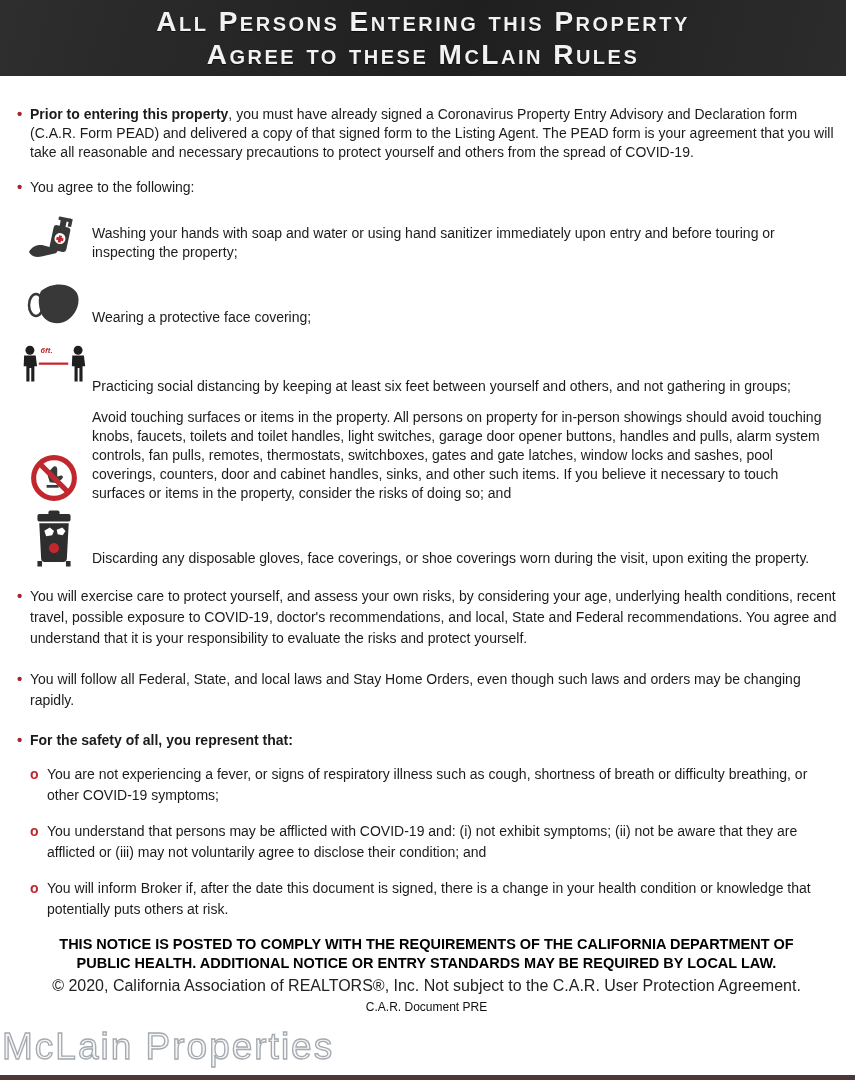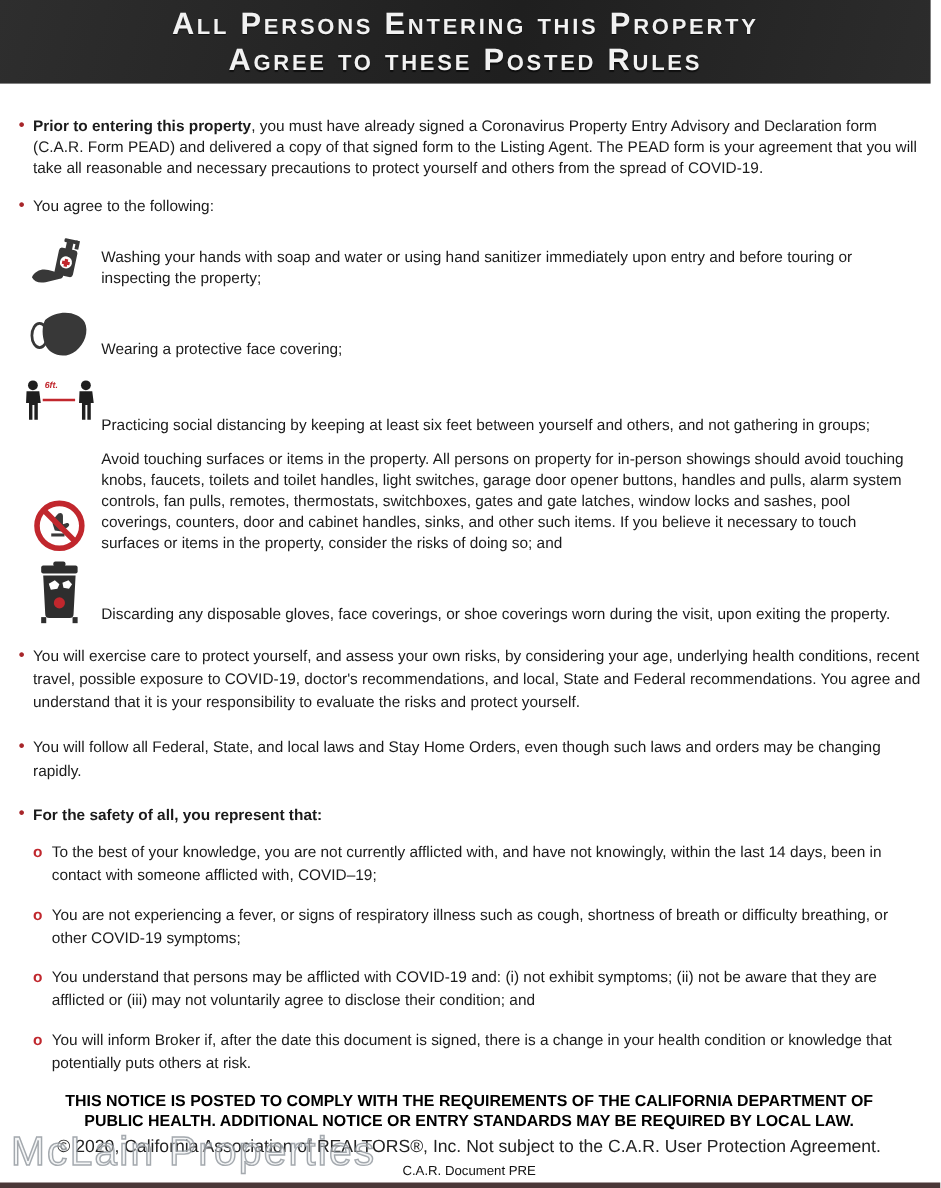--- a/index.html
+++ b/index.html
@@ -58,34 +58,34 @@
     color:#c0272d;font-weight:700;font-size:14px;
   }
   
   .footer{text-align:center;margin-top:2px;}
   .notice{font-weight:700;font-size:14.5px;line-height:19px;color:#000000;}
   .copyright{font-size:16px;margin-top:3px;color:#222;}
   .doc-id{font-size:12px;margin-top:3px;color:#111;}
   .bottom-bar{position:absolute;left:0;bottom:0;width:100%;height:5px;background:#4a3838;}
   
   .watermark{
-    position:absolute;left:10px;top:1026px;
+    position:absolute;left:2px;top:1026px;
     font-size:37px;letter-spacing:2px;font-weight:400;
     color:rgba(233,236,238,0.45);
     -webkit-text-stroke:1.3px rgba(148,154,160,0.85);
     z-index:10;pointer-events:none;white-space:nowrap;
   }
   svg{display:block;}
 </style>
 </head>
 <body>
 
 <header class="banner">
   <div class="title-line">All Persons Entering this Property</div>
-  <div class="title-line">Agree to these Posted Rules</div>
+  <div class="title-line">Agree to these McLain Rules</div>
 </header>
 
 <main class="content">
 
   <p class="bullet mb16"><b class="lead">Prior to entering this property</b><span>, you must have already signed a Coronavirus Property Entry Advisory and Declaration form (C.A.R. Form PEAD) and delivered a copy of that signed form to the Listing Agent. The PEAD form is your agreement that you will take all reasonable and necessary precautions to protect yourself and others from the spread of COVID-19.</span></p>
 
   <p class="bullet mb15">You agree to the following:</p>
 
   <div class="icon-row r1">
     <div class="icon-cell">
@@ -157,21 +157,20 @@
         <rect x="38" y="57" width="5" height="6" fill="#2e2e2e"></rect>
       </svg>
     </div>
     <div class="icon-text">Discarding any disposable gloves, face coverings, or shoe coverings worn during the visit, upon exiting the property.</div>
   </div>
 
   <p class="bullet care">You will exercise care to protect yourself, and assess your own risks, by considering your age, underlying health conditions, recent travel, possible exposure to COVID-19, doctor's recommendations, and local, State and Federal recommendations. You agree and understand that it is your responsibility to evaluate the risks and protect yourself.</p>
   <p class="bullet care">You will follow all Federal, State, and local laws and Stay Home Orders, even though such laws and orders may be changing rapidly.</p>
 
   <p class="bullet safety-head">For the safety of all, you represent that:</p>
-  <p class="sub-bullet">To the best of your knowledge, you are not currently afflicted with, and have not knowingly, within the last 14 days, been in contact with someone afflicted with, COVID–19;</p>
   <p class="sub-bullet">You are not experiencing a fever, or signs of respiratory illness such as cough, shortness of breath or difficulty breathing, or other COVID-19 symptoms;</p>
   <p class="sub-bullet">You understand that persons may be afflicted with COVID-19 and: (i) not exhibit symptoms; (ii) not be aware that they are afflicted or (iii) may not voluntarily agree to disclose their condition; and</p>
   <p class="sub-bullet">You will inform Broker if, after the date this document is signed, there is a change in your health condition or knowledge that potentially puts others at risk.</p>
 
   <div class="footer">
     <div class="notice">THIS NOTICE IS POSTED TO COMPLY WITH THE REQUIREMENTS OF THE CALIFORNIA DEPARTMENT OF</div>
     <div class="notice">PUBLIC HEALTH.  ADDITIONAL NOTICE OR ENTRY STANDARDS MAY BE REQUIRED BY LOCAL LAW.</div>
     <div class="copyright">© 2020, California Association of REALTORS®, Inc.  Not subject to the C.A.R. User Protection Agreement.</div>
     <div class="doc-id">C.A.R. Document PRE</div>
   </div>

